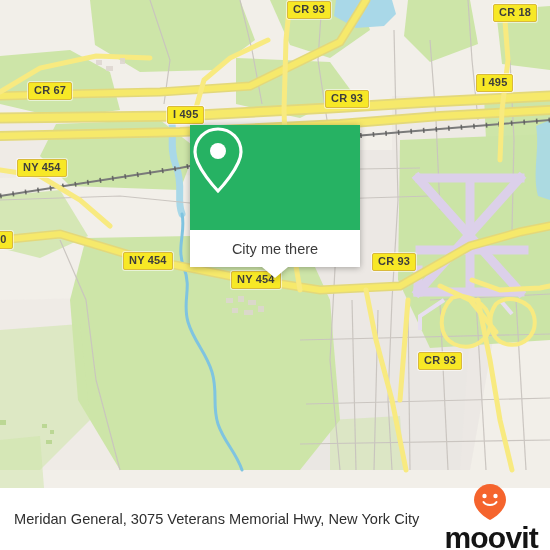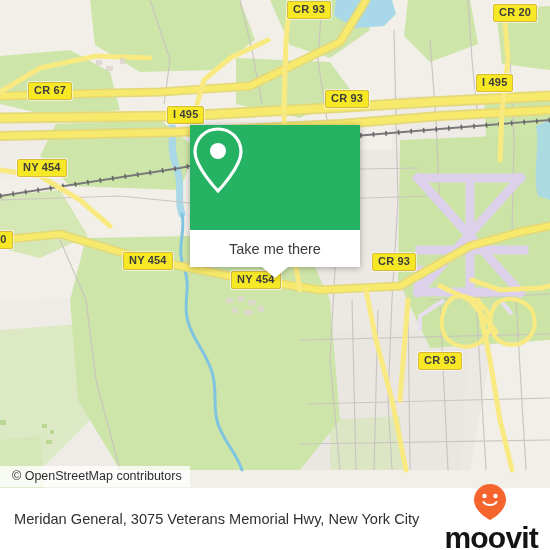--- a/index.html
+++ b/index.html
@@ -250,47 +250,46 @@
           <rect x="42" y="424" width="5" height="4"></rect>
           <rect x="50" y="430" width="4" height="4"></rect>
           <rect x="46" y="440" width="6" height="4"></rect>
           <rect x="0" y="420" width="6" height="5"></rect>
         </g>
       </g>
     </svg>
 
     <div id="shields">
         <div class="shield" style="left: 287px; top: 1px;">CR 93</div>
-        <div class="shield" style="left: 493px; top: 4px;">CR 20</div>
+        <div class="shield" style="left: 493px; top: 4px;">CR 18</div>
         <div class="shield" style="left: 28px; top: 82px;">CR 67</div>
         <div class="shield" style="left: 325px; top: 90px;">CR 93</div>
         <div class="shield" style="left: 476px; top: 74px;">I 495</div>
         <div class="shield" style="left: 167px; top: 106px;">I 495</div>
         <div class="shield" style="left: 17px; top: 159px;">NY 454</div>
         <div class="shield" style="left: -12px; top: 231px;">00</div>
         <div class="shield" style="left: 123px; top: 252px;">NY 454</div>
         <div class="shield" style="left: 231px; top: 271px;">NY 454</div>
         <div class="shield" style="left: 372px; top: 253px;">CR 93</div>
         <div class="shield" style="left: 418px; top: 352px;">CR 93</div>
       </div>
 
     <div id="popup">
       <div id="popup-head">
         <svg width="56" height="70" viewBox="0 0 56 70">
           <path d="M28 4 C15 4 5 14 5 27 C5 42 28 66 28 66 C28 66 51 42 51 27 C51 14 41 4 28 4 Z" fill="none" stroke="#ffffff" stroke-width="3.2"></path>
           <circle cx="28" cy="26" r="8" fill="#ffffff"></circle>
         </svg>
       </div>
       <div id="popup-body">
-        <span id="popup-label">Take me there</span>
+        <span id="popup-label">City me there</span>
         <span id="popup-tail"></span>
       </div>
     </div>
 
-    <div id="attrib">© OpenStreetMap contributors</div>
   </div>
 
   <div id="footer">
     <div id="footer-title">Meridan General, 3075 Veterans Memorial Hwy, New York City</div>
     <div id="brand">
       <svg id="brand-mark" width="34" height="38" viewBox="0 0 34 38">
         <path d="M17 1 C8.2 1 1 8.2 1 17 C1 26 12 35 17 37 C22 35 33 26 33 17 C33 8.2 25.8 1 17 1 Z" fill="#f5642d"></path>
         <circle cx="11.5" cy="13" r="2.2" fill="#ffffff"></circle>
         <circle cx="22.5" cy="13" r="2.2" fill="#ffffff"></circle>
         <path d="M10.5 19 C13 23 21 23 23.5 19" fill="none" stroke="#ffffff" stroke-width="2" stroke-linecap="round"></path>

